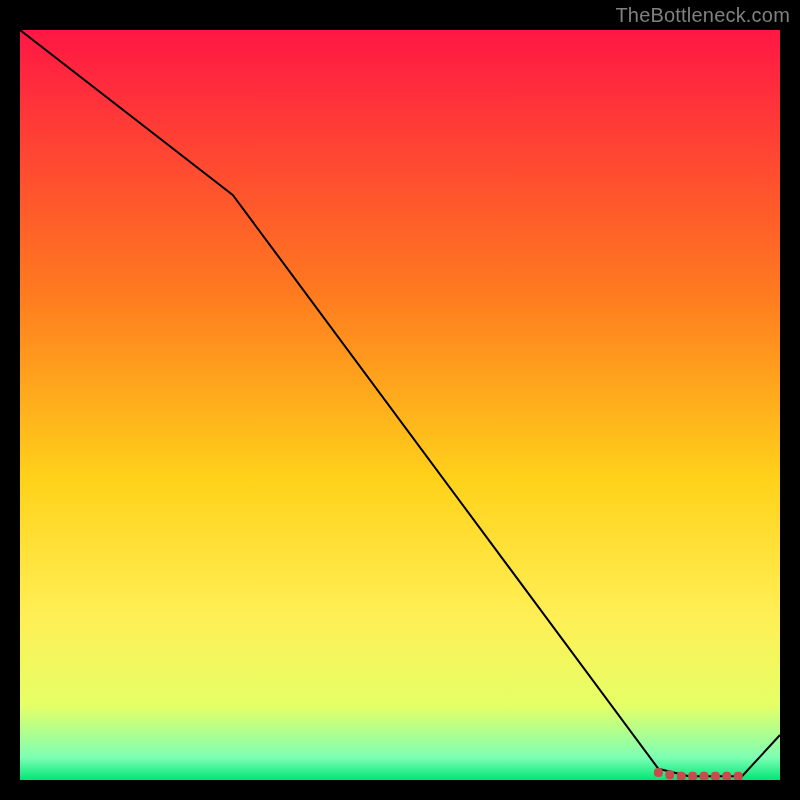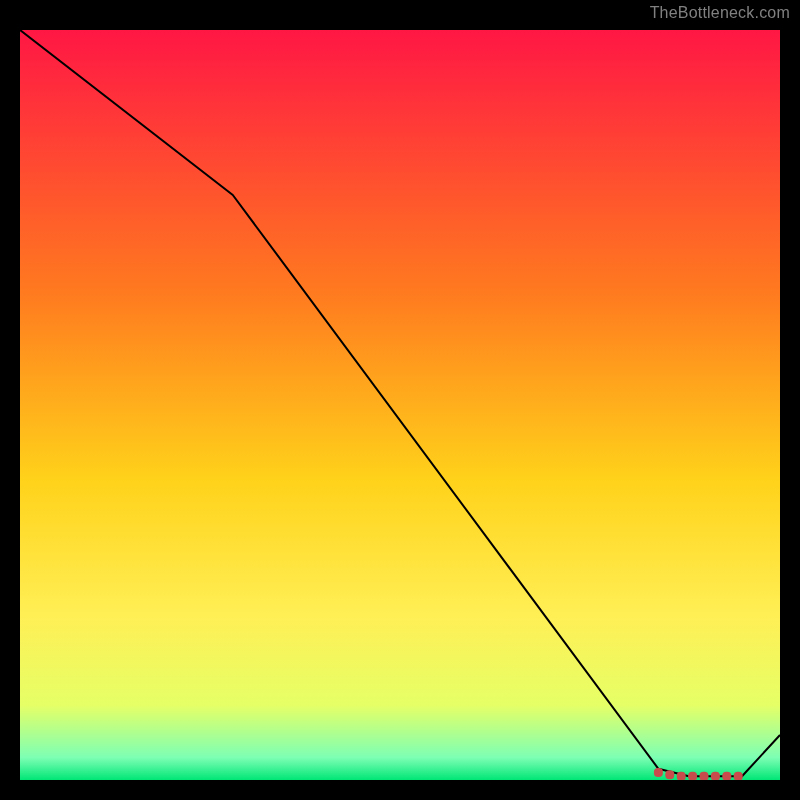--- a/index.html
+++ b/index.html
@@ -1,17 +1,17 @@
 <!DOCTYPE html>
 <html><head>
 <meta charset="utf-8">
 <style>
   html,body{margin:0;padding:0;width:800px;height:800px;background:#000;overflow:hidden;font-family:Arial,Helvetica,sans-serif}
   .wrap{position:relative;width:800px;height:800px}
-  .attribution{position:absolute;top:4px;right:10px;color:#808080;font-size:16px;font-weight:400;letter-spacing:.2px}
+  .attribution{position:absolute;top:4px;right:10px;color:#808080;font-size:20px;font-weight:400;letter-spacing:.2px}
   .plot{position:absolute;left:20px;top:30px;width:760px;height:750px}
   svg{display:block}
 </style>
 </head>
 <body>
 
 <div class="wrap">
   <div class="attribution">TheBottleneck.com</div>
 
   <div class="plot">

